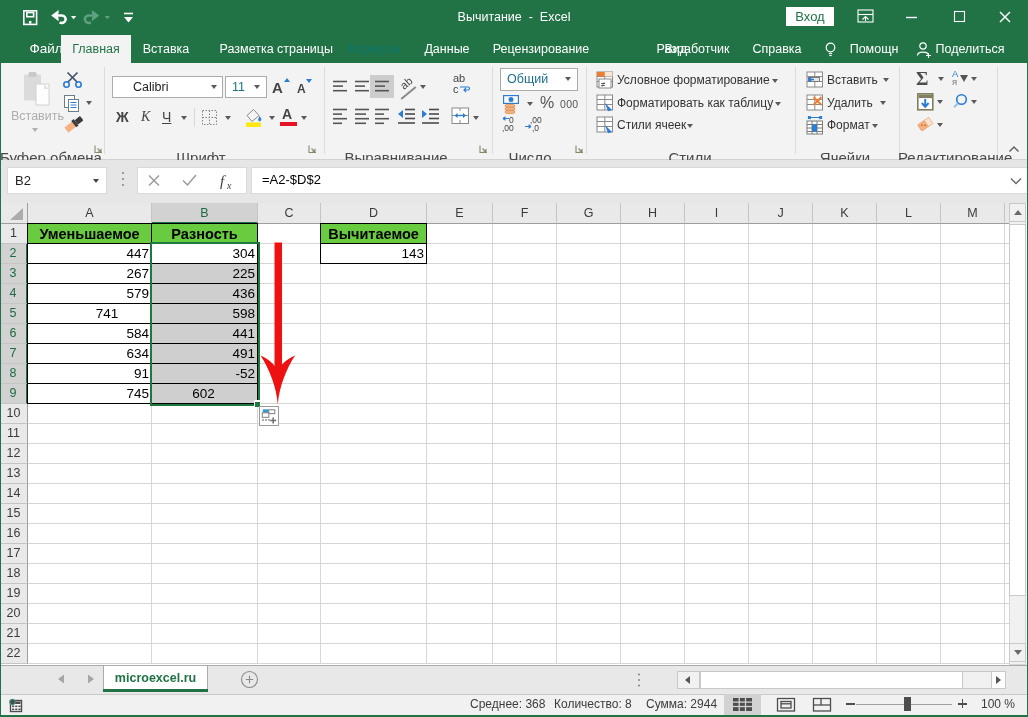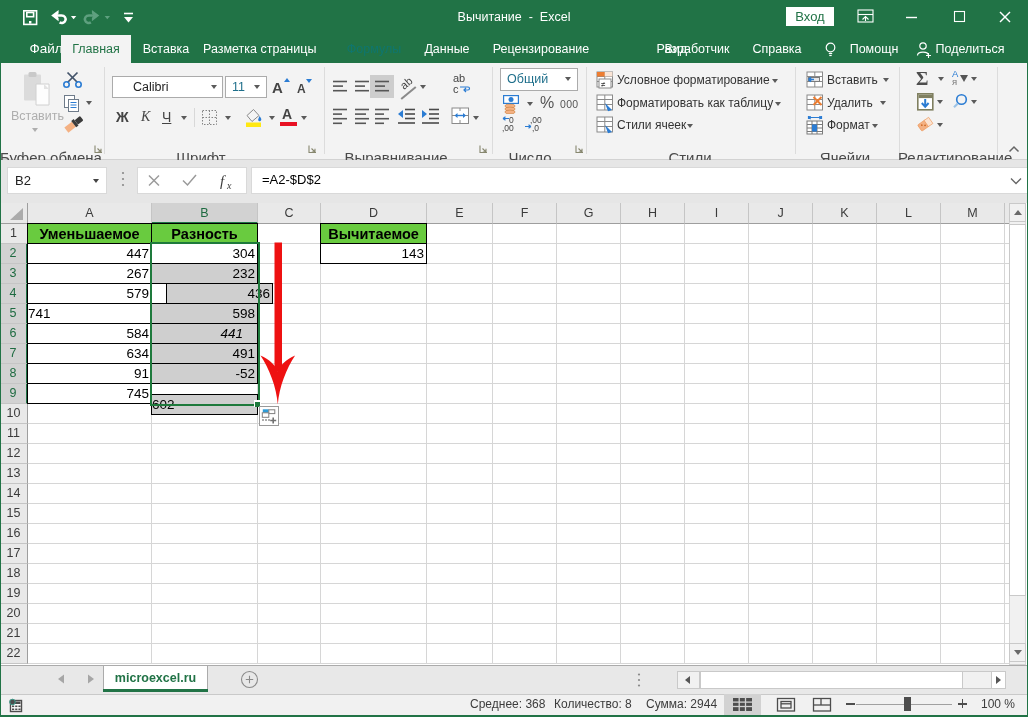--- a/index.html
+++ b/index.html
@@ -50,21 +50,21 @@
 <line x1="56" y1="17.5" x2="67" y2="17.5" stroke-width="1.4"></line>
 <rect x="104.5" y="11.5" width="10" height="10"></rect>
 <line x1="150" y1="12" x2="160" y2="22" stroke-width="1.4"></line>
 <line x1="160" y1="12" x2="150" y2="22" stroke-width="1.4"></line>
 </g>
 </svg>
 <div class="abs" style="left:0;top:35px;width:1028px;height:28px;background:#217346"></div>
 <div class="abs" style="left:-19px;top:35px;width:130px;height:28px;color:#fff;font-size:13.5px;text-align:center;line-height:28px">Файл</div>
 <div class="abs" style="left:61px;top:35px;width:70px;height:28px;background:#f3f3f3;color:#217346;font-size:12.5px;text-align:center;line-height:28px">Главная</div>
 <div class="abs" style="left:101px;top:35px;width:130px;height:28px;color:#fff;font-size:12.5px;text-align:center;line-height:28px">Вставка</div>
-<div class="abs" style="left:203px;top:35px;width:130px;height:28px;color:#fff;font-size:12.5px;text-align:left;line-height:28px">Разметка страницы</div>
+<div class="abs" style="left:203px;top:35px;width:130px;height:28px;color:#fff;font-size:12.5px;text-align:right;line-height:28px">Разметка страницы</div>
 <div class="abs" style="left:309px;top:35px;width:130px;height:28px;color:#0f766e;font-size:12.5px;text-align:center;line-height:28px">Формулы</div>
 <div class="abs" style="left:382px;top:35px;width:130px;height:28px;color:#fff;font-size:12.5px;text-align:center;line-height:28px">Данные</div>
 <div class="abs" style="left:476px;top:35px;width:130px;height:28px;color:#fff;font-size:12.5px;text-align:center;line-height:28px">Рецензирование</div>
 <div class="abs" style="left:557px;top:35px;width:130px;height:28px;color:#fff;font-size:12.5px;text-align:right;line-height:28px">Вид</div>
 <div class="abs" style="left:628px;top:35px;width:130px;height:28px;color:#fff;font-size:12.5px;text-align:center;line-height:28px">Разработчик</div>
 <div class="abs" style="left:712px;top:35px;width:130px;height:28px;color:#fff;font-size:12.5px;text-align:center;line-height:28px">Справка</div>
 <div class="abs" style="left:809px;top:35px;width:130px;height:28px;color:#fff;font-size:12.5px;text-align:center;line-height:28px">Помощн</div>
 <div class="abs" style="left:905px;top:35px;width:130px;height:28px;color:#fff;font-size:12.5px;text-align:center;line-height:28px">Поделиться</div>
 <svg class="abs" style="left:823px;top:41px" width="15" height="17" viewBox="0 0 15 17">
 <circle cx="7.5" cy="6.5" r="4.3" fill="none" stroke="#fff" stroke-width="1.2"></circle>
@@ -457,33 +457,33 @@
     <line x1="0" y1="399.5" x2="981" y2="399.5" stroke="#d6d6d6"></line>
     <line x1="0" y1="419.5" x2="981" y2="419.5" stroke="#d6d6d6"></line>
     <line x1="0" y1="439.5" x2="981" y2="439.5" stroke="#d6d6d6"></line>
   </svg>
 <div class="cell" style="left:27px;top:223px;width:125px;height:21px;background:#69cb3f;font-weight:bold;text-align:center;border:1px solid #000;font-size:14.5px;line-height:20px;">Уменьшаемое</div>
 <div class="cell" style="left:151px;top:223px;width:107px;height:21px;background:#69cb3f;font-weight:bold;text-align:center;border:1px solid #000;font-size:14.5px;line-height:20px;">Разность</div>
 <div class="cell" style="left:320px;top:223px;width:107px;height:21px;background:#69cb3f;font-weight:bold;text-align:center;border:1px solid #000;font-size:14.5px;line-height:20px;">Вычитаемое</div>
 <div class="cell" style="left:27px;top:243px;width:125px;height:21px;background:#fff;text-align:right;border:1px solid #000;padding-right:2px;line-height:20px;">447</div>
 <div class="cell" style="left:27px;top:263px;width:125px;height:21px;background:#fff;text-align:right;border:1px solid #000;padding-right:2px;line-height:20px;">267</div>
 <div class="cell" style="left:27px;top:283px;width:125px;height:21px;background:#fff;text-align:right;border:1px solid #000;padding-right:2px;line-height:20px;">579</div>
-<div class="cell" style="left:27px;top:303px;width:125px;height:21px;background:#fff;text-align:left;border:1px solid #000;padding-right:2px;line-height:20px;">741</div>
+<div class="cell" style="left:27px;top:303px;width:125px;height:21px;background:#fff;text-align:center;border:1px solid #000;padding-right:2px;line-height:20px;padding-left:37px;">741</div>
 <div class="cell" style="left:27px;top:323px;width:125px;height:21px;background:#fff;text-align:right;border:1px solid #000;padding-right:2px;line-height:20px;">584</div>
 <div class="cell" style="left:27px;top:343px;width:125px;height:21px;background:#fff;text-align:right;border:1px solid #000;padding-right:2px;line-height:20px;">634</div>
 <div class="cell" style="left:27px;top:363px;width:125px;height:21px;background:#fff;text-align:right;border:1px solid #000;padding-right:2px;line-height:20px;">91</div>
 <div class="cell" style="left:27px;top:383px;width:125px;height:21px;background:#fff;text-align:right;border:1px solid #000;padding-right:2px;line-height:20px;">745</div>
 <div class="cell" style="left:151px;top:243px;width:107px;height:21px;background:#fff;text-align:right;border:1px solid #000;padding-right:2px;line-height:20px;">304</div>
-<div class="cell" style="left:151px;top:263px;width:107px;height:21px;background:#cfcfcf;text-align:right;border:1px solid #000;padding-right:2px;line-height:20px;">232</div>
-<div class="cell" style="left:151px;top:283px;width:107px;height:21px;background:#cfcfcf;text-align:right;border:1px solid #000;padding-right:2px;line-height:20px;margin-left:15px;">436</div>
+<div class="cell" style="left:151px;top:263px;width:107px;height:21px;background:#cfcfcf;text-align:right;border:1px solid #000;padding-right:2px;line-height:20px;">225</div>
+<div class="cell" style="left:151px;top:283px;width:107px;height:21px;background:#cfcfcf;text-align:right;border:1px solid #000;padding-right:2px;line-height:20px;">436</div>
 <div class="cell" style="left:151px;top:303px;width:107px;height:21px;background:#cfcfcf;text-align:right;border:1px solid #000;padding-right:2px;line-height:20px;">598</div>
-<div class="cell" style="left:151px;top:323px;width:107px;height:21px;background:#cfcfcf;text-align:right;border:1px solid #000;padding-right:14px;line-height:20px;font-style:italic;">441</div>
+<div class="cell" style="left:151px;top:323px;width:107px;height:21px;background:#cfcfcf;text-align:right;border:1px solid #000;padding-right:2px;line-height:20px;">441</div>
 <div class="cell" style="left:151px;top:343px;width:107px;height:21px;background:#cfcfcf;text-align:right;border:1px solid #000;padding-right:2px;line-height:20px;">491</div>
 <div class="cell" style="left:151px;top:363px;width:107px;height:21px;background:#cfcfcf;text-align:right;border:1px solid #000;padding-right:2px;line-height:20px;">-52</div>
-<div class="cell" style="left:151px;top:394px;width:107px;height:21px;background:#cfcfcf;text-align:left;border:1px solid #000;padding-right:2px;line-height:20px;">602</div>
+<div class="cell" style="left:151px;top:383px;width:107px;height:21px;background:#cfcfcf;text-align:center;border:1px solid #000;padding-right:2px;line-height:20px;">602</div>
 <div class="cell" style="left:320px;top:243px;width:107px;height:21px;background:#fff;text-align:right;border:1px solid #000;padding-right:2px;line-height:20px;">143</div>
 <div class="abs" style="left:150px;top:242px;width:110px;height:164px;border:2.5px solid #1e7a3c"></div>
 <div class="abs" style="left:253.5px;top:400px;width:7px;height:6.5px;background:#fff"></div>
 <div class="abs" style="left:254.5px;top:401.5px;width:5.8px;height:5px;background:#1e7a3c"></div>
 <svg class="abs" style="left:255px;top:240px" width="46" height="166" viewBox="0 0 46 166">
 <rect x="19.5" y="2.5" width="7.5" height="129" fill="#ee1111"></rect>
 <path d="M 22.8 164.5 C 21.5 147, 14 128, 5.5 115.5 C 14.5 119.5, 20 124.5, 22.8 131.5 C 25.6 124.5, 31.1 119.5, 40.1 115.5 C 31.6 128, 24.1 147, 22.8 164.5 Z" fill="#ee1111"></path>
 </svg>
 <svg class="abs" style="left:259px;top:406px" width="20" height="20" viewBox="0 0 20 20">
 <rect x="0.5" y="0.5" width="19" height="19" fill="#fff" stroke="#9a9a9a"></rect>

